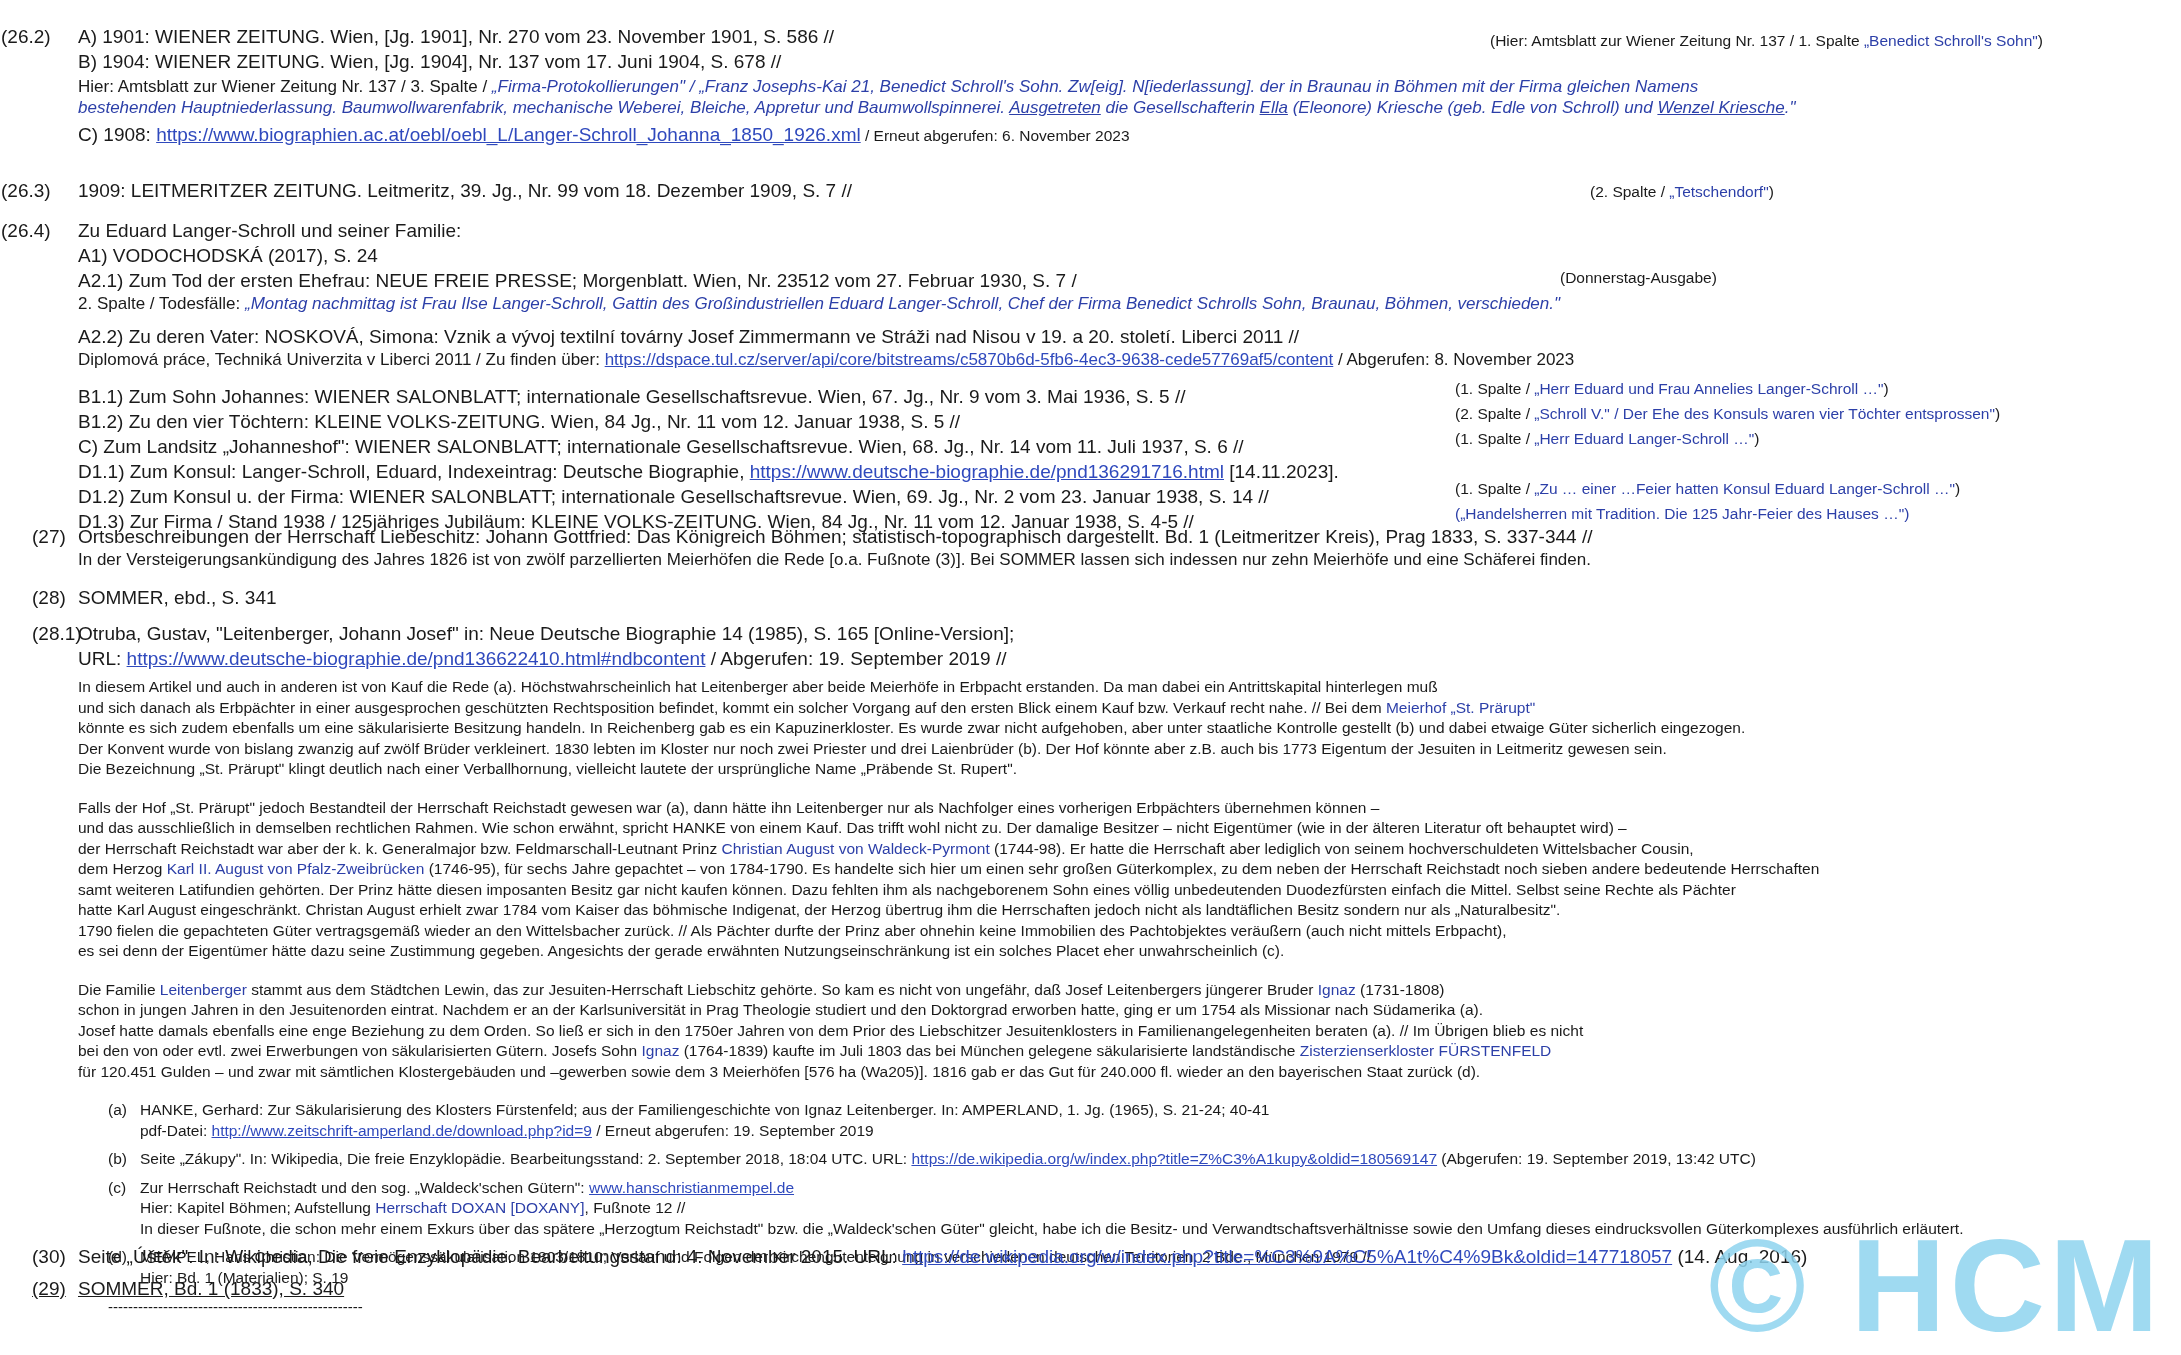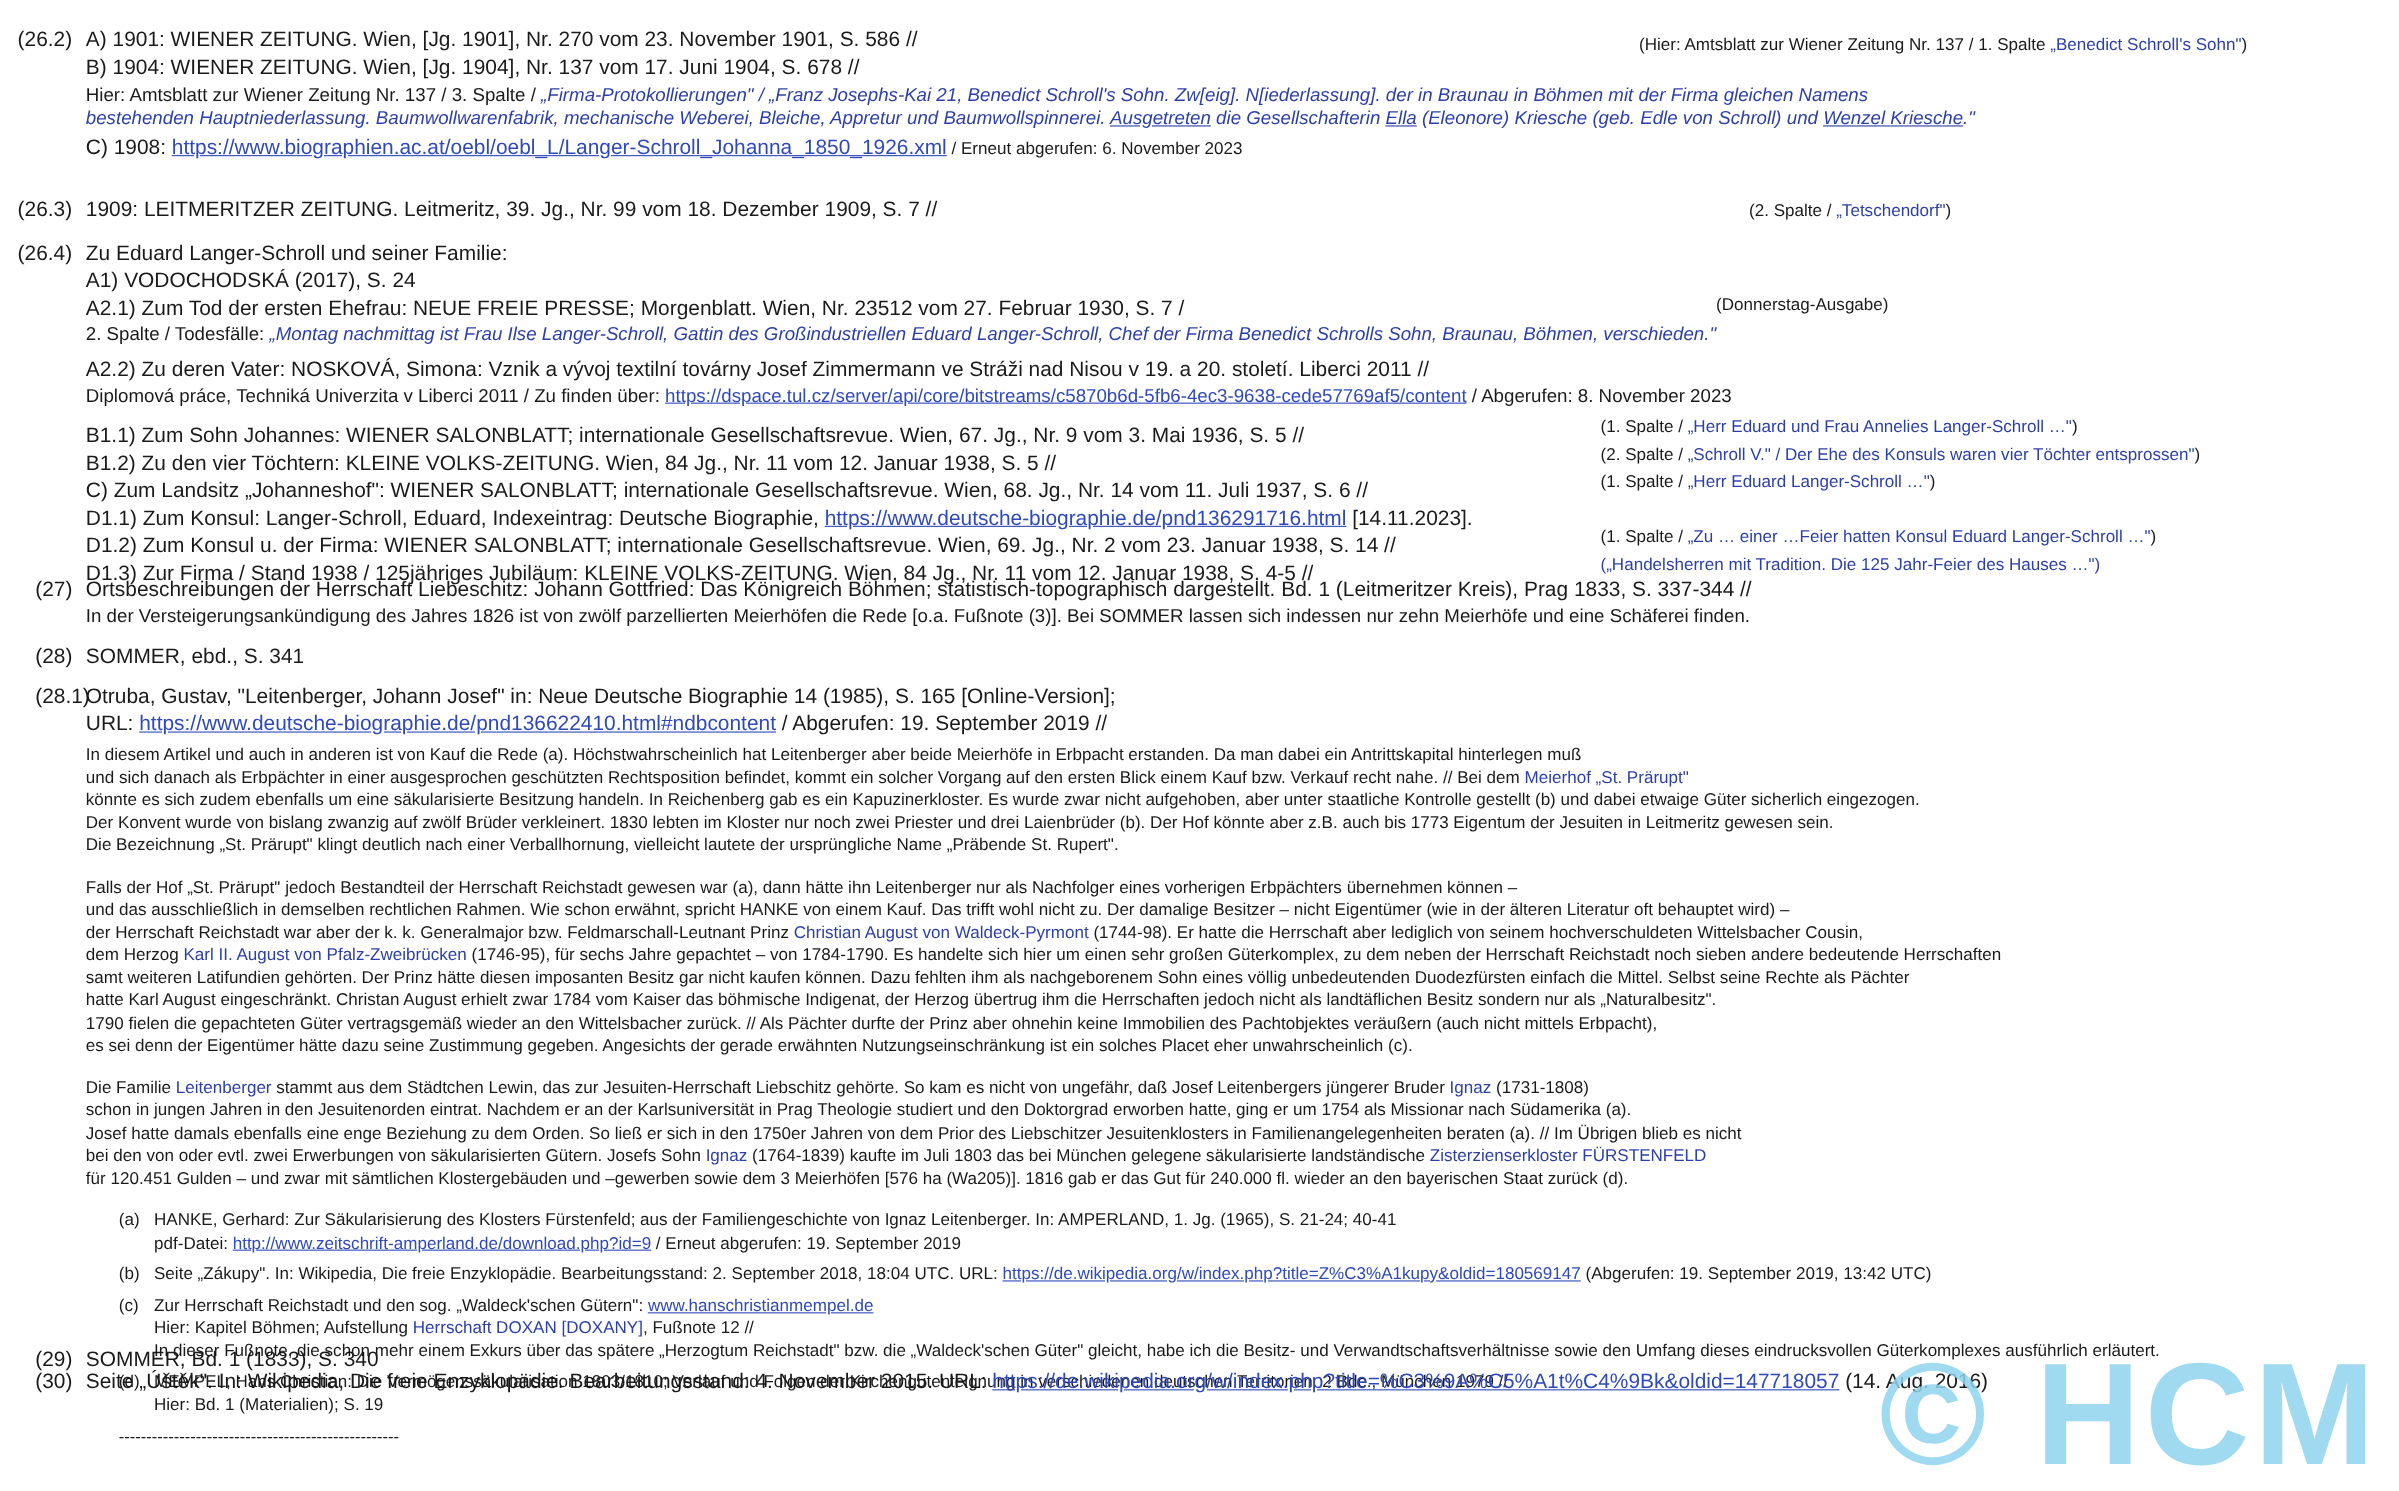--- a/index.html
+++ b/index.html
@@ -32,21 +32,21 @@
   .row {
     display: flex;
     align-items: baseline;
     width: 100%;
   }
   .num {
     width: 78px;
     flex: 0 0 78px;
     text-align: left;
     font-size: 19px;
-    padding-left: 16px;
+    padding-left: 1px;
     box-sizing: border-box;
   }
   .num.indent {
     padding-left: 32px;
   }
   .body-col {
     flex: 1 1 auto;
     min-width: 0;
   }
   .ln {
@@ -297,21 +297,21 @@
                 <div>MEMPEL, Hans Christian: Die Vermögenssäkularisation 1803/1810; Verlauf und Folgen der Kirchengutenteignung in verschiedenen deutschen Territorien. 2 Bde., München 1979 //</div>
                 <div>Hier: Bd. 1 (Materialien); S. 19</div>
               </div>
             </div>
           </div>
         <div class="dashline" style="padding-left:30px; margin-top:10px;">---------------------------------------------------</div>
       </div>
     </div>
   </div>
 
-  <div class="block" style="left:0; top:1224px; width:2181px;">
+  <div class="block" style="left:0; top:1276px; width:2181px;text-decoration:underline;">
     <div class="row">
       <div class="num indent">(29)</div>
       <div class="body-col">
         <div class="ln">SOMMER, Bd. 1 (1833), S. 340</div>
       </div>
     </div>
   </div>
 
   <div class="block" style="left:0; top:1244px; width:2153px;">
     <div class="row">

